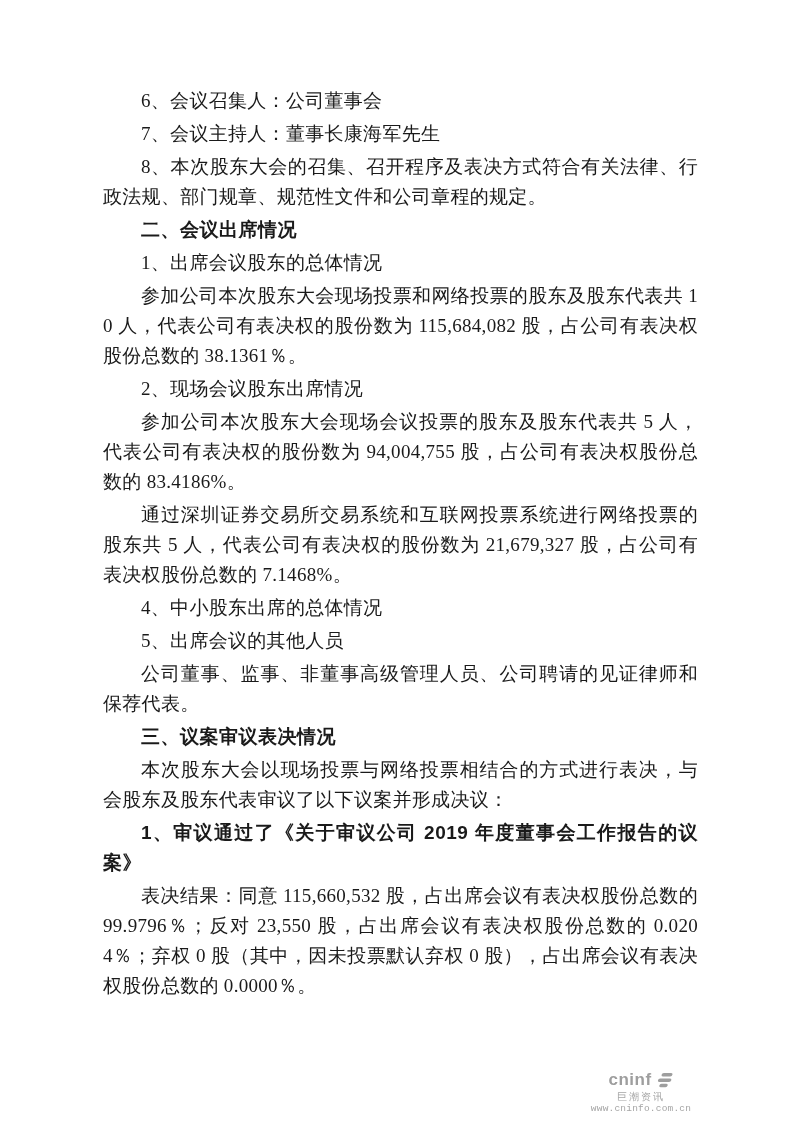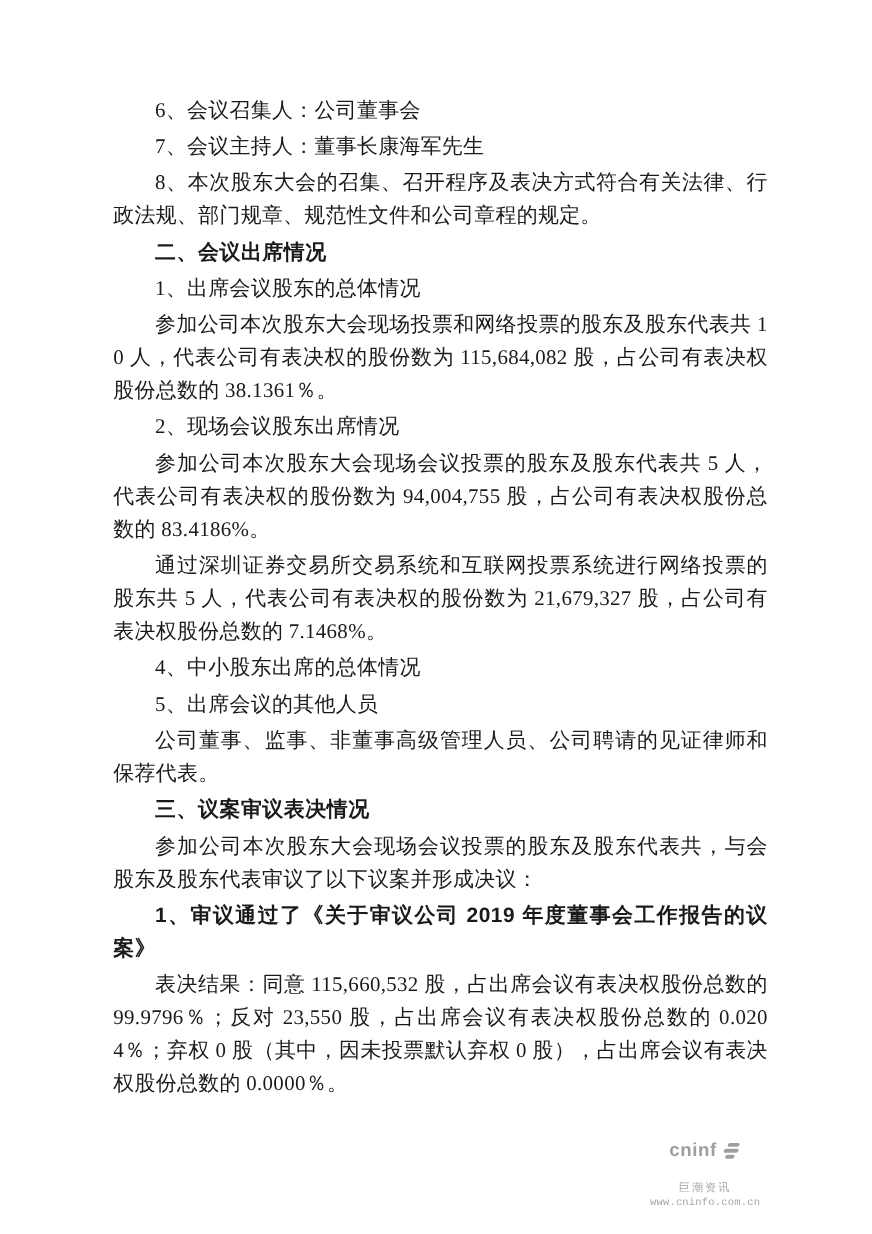--- a/index.html
+++ b/index.html
@@ -39,21 +39,21 @@
     word-break: break-all;
   }
   .para.heading {
     font-family: Liberation Sans, sans-serif;
     font-weight: bold;
     letter-spacing: 0.5px;
   }
   .watermark {
     position: absolute;
     right: 4px;
-    bottom: 24px;
+    bottom: 8px;
     width: 110px;
     text-align: center;
     color: #9e9e9e;
     line-height: 1.1;
     user-select: none;
   }
   .wm-logo-row {
     display: flex;
     align-items: center;
     justify-content: center;
@@ -68,21 +68,21 @@
   }
   .wm-logo-icon {
     display: inline-block;
     width: 20px;
     height: 17px;
   }
   .wm-cn-name {
     font-size: 10px;
     letter-spacing: 2px;
     color: #a5a5a5;
-    margin-top: 19px;
+    margin-top: 1px;
   }
   .wm-url {
     font-family: Liberation Mono, monospace;
     font-size: 9.5px;
     color: #a5a5a5;
     margin-top: 2px;
     letter-spacing: 0.2px;
   }
 </style>
 </head>
@@ -98,21 +98,21 @@
       <p class="para heading">二、会议出席情况</p>
       <p class="para">1、出席会议股东的总体情况</p>
       <p class="para">参加公司本次股东大会现场投票和网络投票的股东及股东代表共 10 人，代表公司有表决权的股份数为 115,684,082 股，占公司有表决权股份总数的 38.1361％。</p>
       <p class="para">2、现场会议股东出席情况</p>
       <p class="para">参加公司本次股东大会现场会议投票的股东及股东代表共 5 人，代表公司有表决权的股份数为 94,004,755 股，占公司有表决权股份总数的 83.4186%。</p>
       <p class="para">通过深圳证券交易所交易系统和互联网投票系统进行网络投票的股东共 5 人，代表公司有表决权的股份数为 21,679,327 股，占公司有表决权股份总数的 7.1468%。</p>
       <p class="para">4、中小股东出席的总体情况</p>
       <p class="para">5、出席会议的其他人员</p>
       <p class="para">公司董事、监事、非董事高级管理人员、公司聘请的见证律师和保荐代表。</p>
       <p class="para heading">三、议案审议表决情况</p>
-      <p class="para">参加公司本次股东大会现场会议投票的股东及股东代表共，与会股东及股东代表审议了以下议案并形成决议：</p>
+      <p class="para">本次股东大会以现场投票与网络投票相结合的方式进行表决，与会股东及股东代表审议了以下议案并形成决议：</p>
       <p class="para heading">1、审议通过了《关于审议公司 2019 年度董事会工作报告的议案》</p>
       <p class="para">表决结果：同意 115,660,532 股，占出席会议有表决权股份总数的 99.9796％；反对 23,550 股，占出席会议有表决权股份总数的 0.0204％；弃权 0 股（其中，因未投票默认弃权 0 股），占出席会议有表决权股份总数的 0.0000％。</p>
     </main>
 
   <div class="watermark">
     <div class="wm-logo-row">
       <span class="wm-logo-text">cninf</span>
       <span class="wm-logo-icon">
         <svg viewBox="0 0 24 20" width="20" height="17" aria-hidden="true">
           <g fill="#9e9e9e" transform="skewX(-16)">

